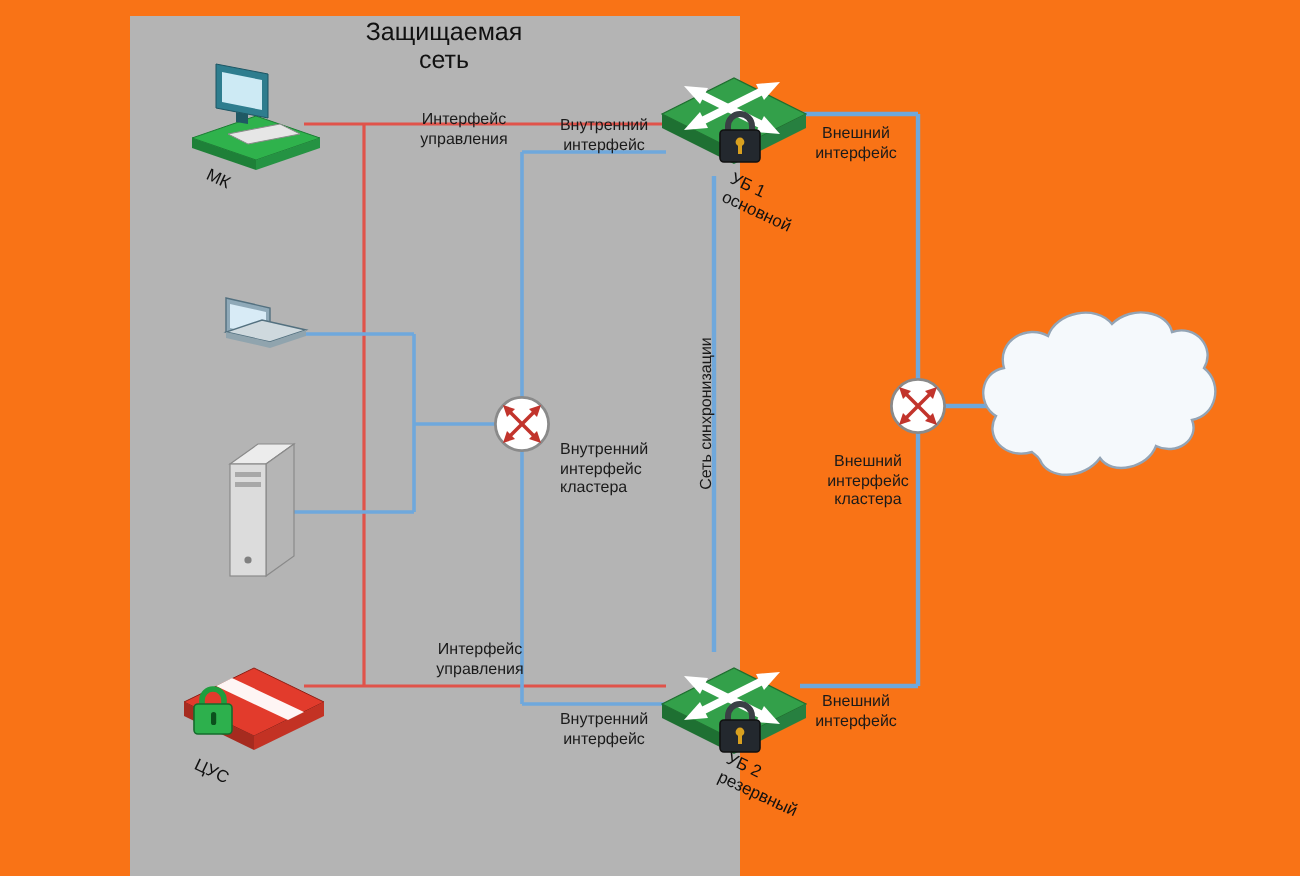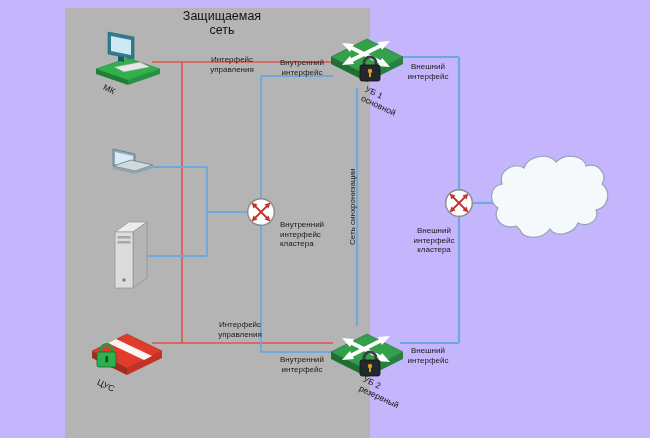--- a/index.html
+++ b/index.html
@@ -1,16 +1,16 @@
 <!DOCTYPE html>
 <html><head>
 <meta charset="utf-8">
 <style>
   html,body{margin:0;padding:0;background:#fff;font-family:"Liberation Sans",sans-serif;}
-  .canvas{position:relative;width:650px;height:438px;background:#c4b5fd;overflow:hidden;}
+  .canvas{position:relative;width:650px;height:438px;background:#f97316;overflow:hidden;}
   .wires{position:absolute;left:0;top:0;}
   .node{position:absolute;}
   .lbl{position:absolute;font-size:8px;line-height:9.5px;color:#1a1a1a;
        white-space:pre-line;text-align:center;}
   .lbl.left{text-align:left;}
   .rot{transform-origin:0 0;transform:rotate(25deg);font-size:8.5px;line-height:10px;
        white-space:pre-line;color:#111;}
   .title{position:absolute;left:157px;top:9px;width:130px;text-align:center;
          font-size:12.5px;line-height:14px;color:#111;white-space:pre-line;}
   .vert{transform:rotate(-90deg);transform-origin:center center;}

